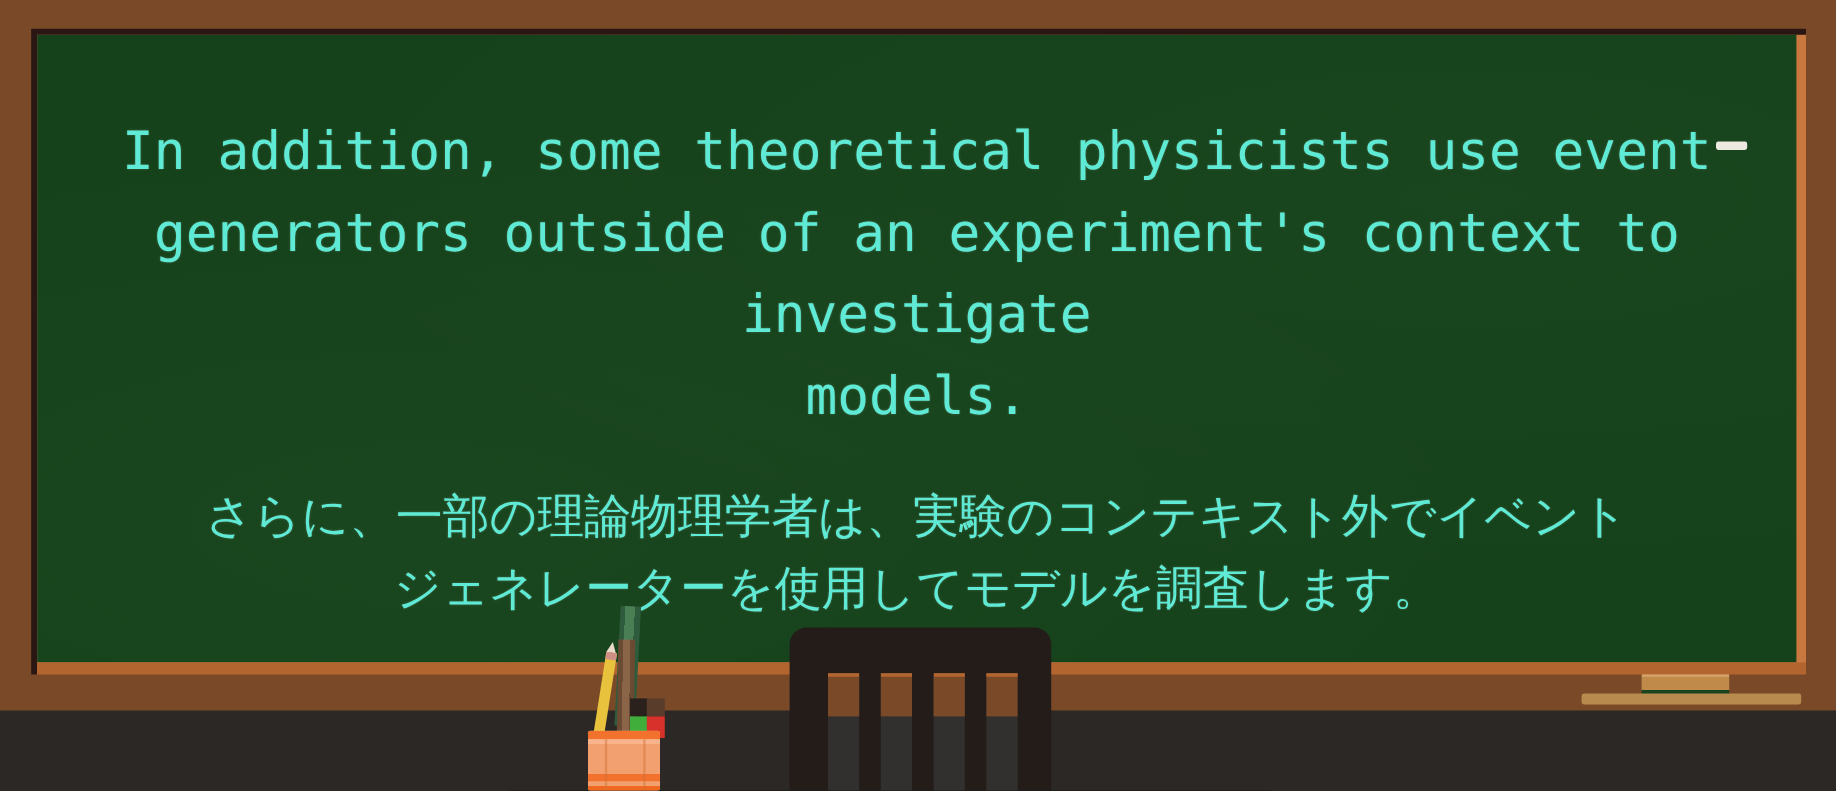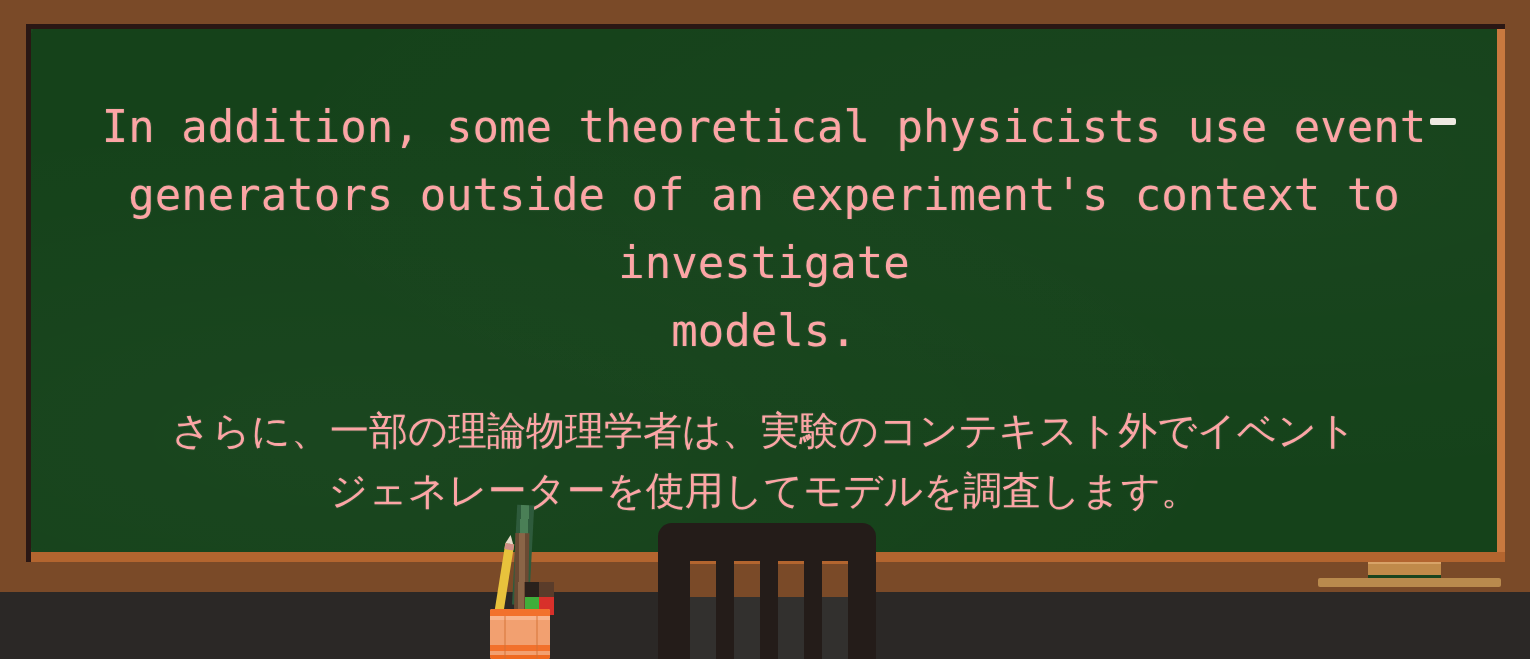--- a/index.html
+++ b/index.html
@@ -105,21 +105,21 @@
   
   .board-text {
     position: absolute;
     left: 31px;
     top: 29px;
     width: 1466px;
     height: 523px;
     box-sizing: border-box;
     padding: 64px 4px 0 4px;
     text-align: center;
-    color: #fca5a5;
+    color: #5eead4;
     z-index: 5;
   }
   .line-en {
     font-family: "DejaVu Sans Mono", monospace;
     font-size: 44px;
     line-height: 68px;
     letter-spacing: 0px;
     white-space: pre-wrap;
     text-shadow: 0 0 2px rgba(255,255,255,0.22);
   }

